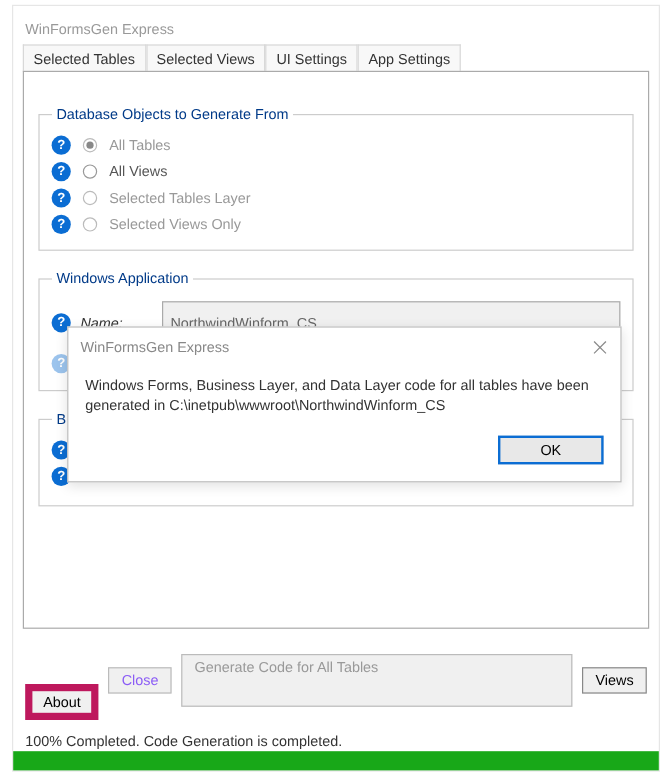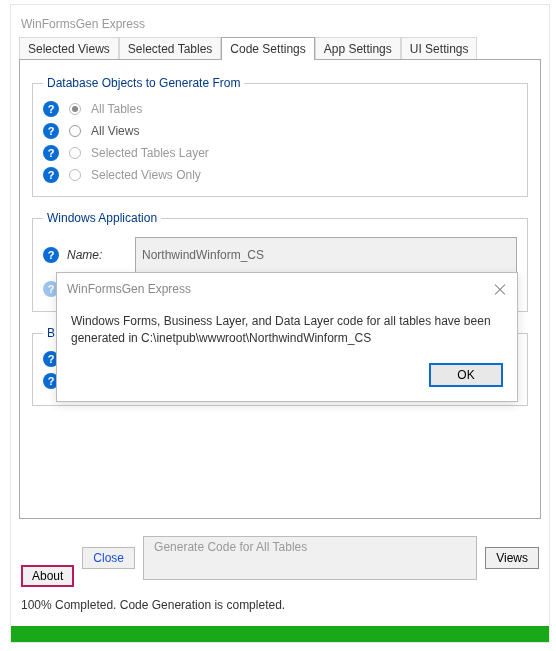--- a/index.html
+++ b/index.html
@@ -8,66 +8,65 @@
   .window { position: absolute; left: 10px; top: 4px; width: 540px; height: 639px; background: #fff; border: 1px solid #e6e6e6; display: flex; flex-direction: column; }
   .titlebar { height: 30px; padding: 8px 10px 0 10px; color: #999; font-size: 12px; display: flex; align-items: center; }
   
   .tabs { display: flex; margin: 2px 8px 0 8px; font-size: 12px; }
   .tab { padding: 4px 8px; border: 1px solid transparent; border-bottom: none; background: #f0f0f0; color: #333; cursor: default; }
   .tab.active { background: #fff; border-color: #aaa; position: relative; z-index: 2; }
   .tab:not(.active) { border-color: #d8d8d8; background: #f8f8f8; }
   
   .tab-panel { flex: 1; margin: 0 8px 0 8px; border: 1px solid #aaa; position: relative; top: -1px; padding: 12px; background: #fff; }
   
-  fieldset { border: 1px solid #ccc; margin: 4px 0 14px 0; padding: 8px 10px 10px 10px; }
+  fieldset { border: 1px solid #ccc; margin: 16px 0 14px 0; padding: 8px 10px 10px 10px; }
   legend { font-size: 12px; color: #003a88; padding: 0 4px; }
   
   .radio-row { display: flex; align-items: center; gap: 10px; padding: 3px 0; font-size: 12px; color: #555; }
   .help-icon { width: 16px; height: 16px; border-radius: 50%; background: #0b6dd3; color: #fff; font-size: 11px; font-weight: bold; display: inline-flex; align-items: center; justify-content: center; flex-shrink: 0; }
   .radio-circle { width: 12px; height: 12px; border-radius: 50%; border: 1px solid #999; display: inline-block; flex-shrink: 0; background: #fff; position: relative; }
   .radio-circle.selected::after { content: ""; position: absolute; width: 6px; height: 6px; border-radius: 50%; background: #888; top: 2px; left: 2px; }
   .radio-circle.disabled { border-color: #bbb; }
   .radio-label.disabled { color: #999; }
   
   .form-row { display: flex; align-items: center; gap: 8px; padding: 4px 0; font-size: 12px; }
   .form-label { width: 60px; color: #333; font-style: italic; }
   .textbox { flex: 1; height: 36px; border: 1px solid #aaa; background: #f0f0f0; color: #666; padding: 2px 6px; font-size: 12px; }
   
   .bottom-bar { padding: 8px 10px; display: flex; align-items: center; gap: 8px; }
   .btn { font-size: 12px; padding: 3px 10px; border: 1px solid #888; background: #f0f0f0; cursor: default; }
-  .btn.blue-border { border: 2px solid #be185d; padding: 2px 9px; margin-top: 37px; }
-  .btn.disabled { color: #1d4ed8; border-color: #bbb; text-align: right; }
+  .btn.blue-border { border: 6px solid #be185d; padding: 2px 9px; margin-top: 37px; }
+  .btn.disabled { color: #8b5cf6; border-color: #bbb; text-align: right; }
   .btn.big { flex: 1; height: 44px; color: #999; border-color: #bbb; }
   
-  .status { font-size: 12px; color: #333; padding: 3px 10px 14px 10px; }
+  .status { font-size: 12px; color: #333; padding: 3px 10px 1px 10px; }
   .progress { height: 16px; background: #18a818; margin: 0; }
   
   
   .dialog { position: absolute; left: 56px; top: 272px; width: 462px; background: #fff; border: 1px solid #bbb; box-shadow: 0 3px 10px rgba(0,0,0,0.12); z-index: 10; }
   .dialog-titlebar { height: 32px; display: flex; align-items: center; justify-content: space-between; padding: 0 10px; font-size: 12px; color: #888; }
   .close-x { width: 14px; height: 14px; position: relative; }
   .close-x::before, .close-x::after { content: ""; position: absolute; width: 14px; height: 1px; background: #888; top: 7px; left: 0; }
   .close-x::before { transform: rotate(45deg); }
   .close-x::after { transform: rotate(-45deg); }
   .dialog-body { padding: 8px 14px 16px 14px; font-size: 12px; color: #333; line-height: 1.4; }
   .dialog-footer { display: flex; justify-content: flex-end; padding: 0 14px 14px 14px; }
-  .ok-btn { width: 74px; height: 24px; border: 2px solid #0b6dd3; background: #e8e8e8; font-size: 12px; display: flex; align-items: center; justify-content: center; }
+  .ok-btn { width: 88px; height: 24px; border: 2px solid #0b6dd3; background: #e8e8e8; font-size: 12px; display: flex; align-items: center; justify-content: center; }
 </style>
 </head>
 <body>
 
 <div class="window">
   <div class="titlebar">WinFormsGen Express</div>
 
   <div class="tabs">
+    <div class="tab">Selected Tables</div>
     <div class="tab">Selected Views</div>
-    <div class="tab">Selected Tables</div>
-    <div class="tab active">Code Settings</div>
+    <div class="tab">UI Settings</div>
     <div class="tab">App Settings</div>
-    <div class="tab">UI Settings</div>
   </div>
 
   <div class="tab-panel">
 
     <fieldset>
       <legend>Database Objects to Generate From</legend>
       <div class="radio-row">
         <span class="help-icon">?</span>
         <span class="radio-circle selected disabled"></span>
         <span class="radio-label disabled">All Tables</span>

